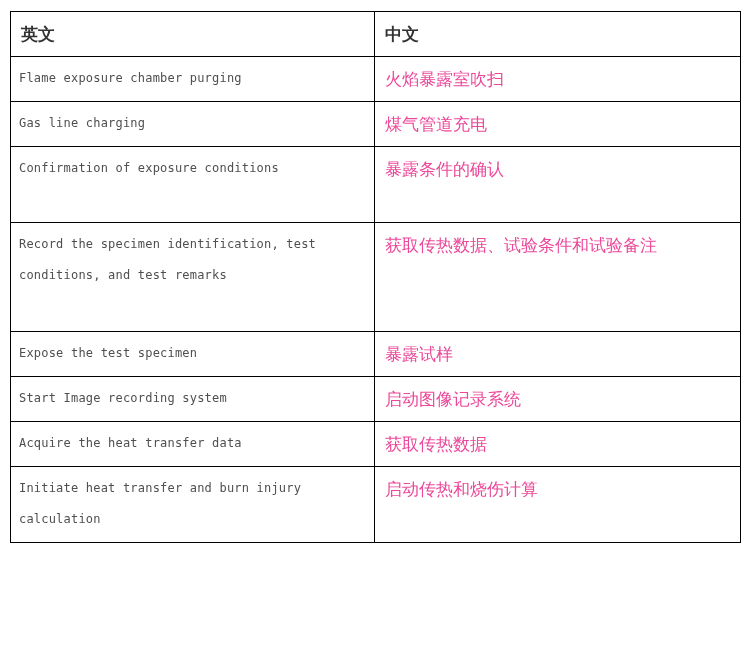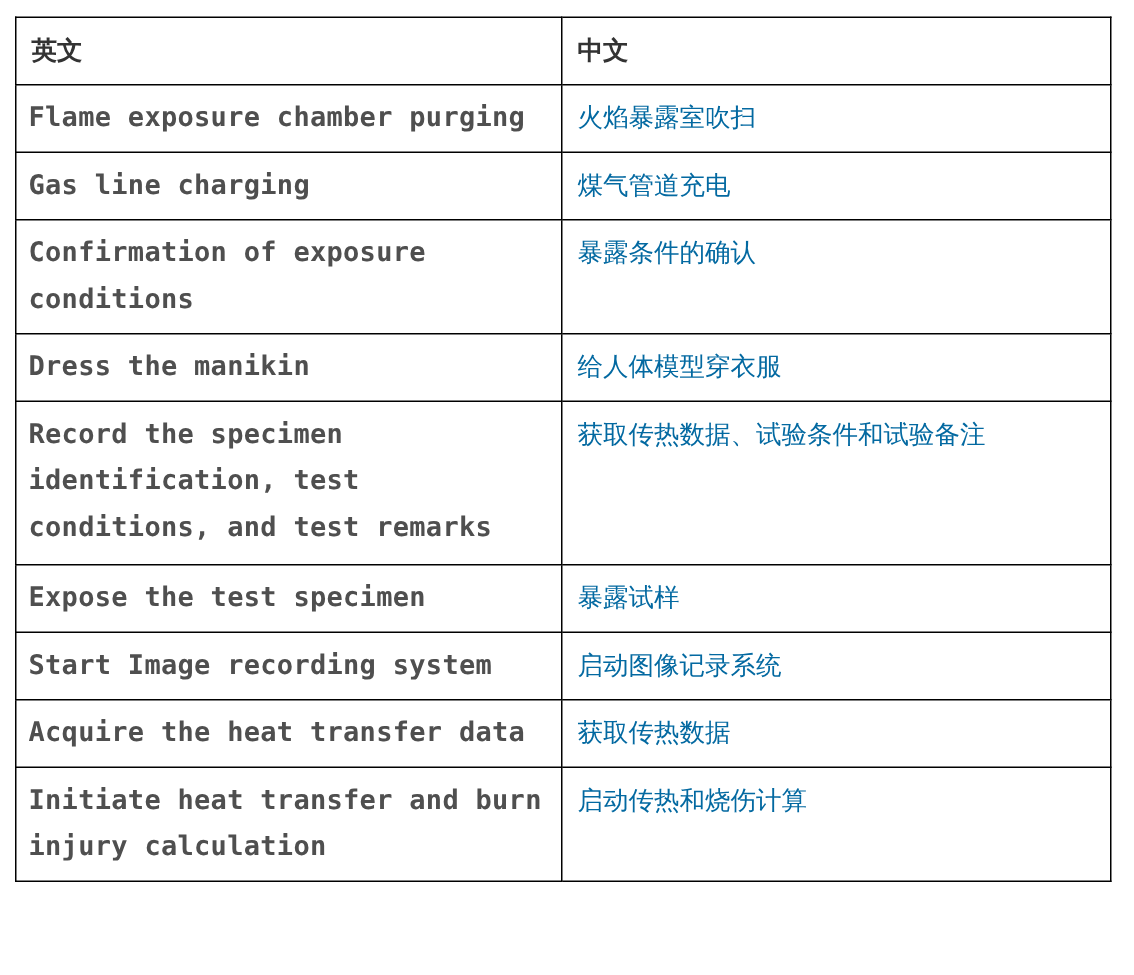--- a/index.html
+++ b/index.html
@@ -15,32 +15,32 @@
       border: 1px solid #000000;
       vertical-align: top;
       padding: 10px 8px 0 8px;
       box-sizing: border-box;
       color: #555555;
     }
     col.c-en { width: 364px; }
     col.c-zh { width: 366px; }
     .en {
       font-family: "DejaVu Sans Mono", "Liberation Mono", monospace;
-      font-size: 18px;
-      font-weight: bold;
+      font-size: 12px;
+      font-weight: normal;
       line-height: 31px;
       margin-top: -4px;
       color: #4f4f4f;
       letter-spacing: 0.2px;
     }
     .zh {
       font-family: "DejaVu Sans", "Liberation Sans", sans-serif;
       font-size: 17px;
       line-height: 24px;
-      color: #0369a1;
+      color: #ec4899;
       padding-left: 2px;
     }
     .hdr { font-weight: bold; color: #333333; }
     .h45 { height: 45px; }
     .h76 { height: 76px; }
     .h109 { height: 109px; }
   </style>
 </head>
 <body>
 
@@ -75,28 +75,20 @@
         </td>
   </tr>
   <tr class="h76">
     <td>
           <div class="en">Confirmation of exposure conditions</div>
         </td>
     <td>
           <div class="zh">暴露条件的确认</div>
         </td>
   </tr>
-  <tr class="h45">
-    <td>
-          <div class="en">Dress the manikin</div>
-        </td>
-    <td>
-          <div class="zh">给人体模型穿衣服</div>
-        </td>
-  </tr>
   <tr class="h109">
     <td>
           <div class="en">Record the specimen identification, test conditions, and test remarks</div>
         </td>
     <td>
           <div class="zh">获取传热数据、试验条件和试验备注</div>
         </td>
   </tr>
   <tr class="h45">
     <td>

